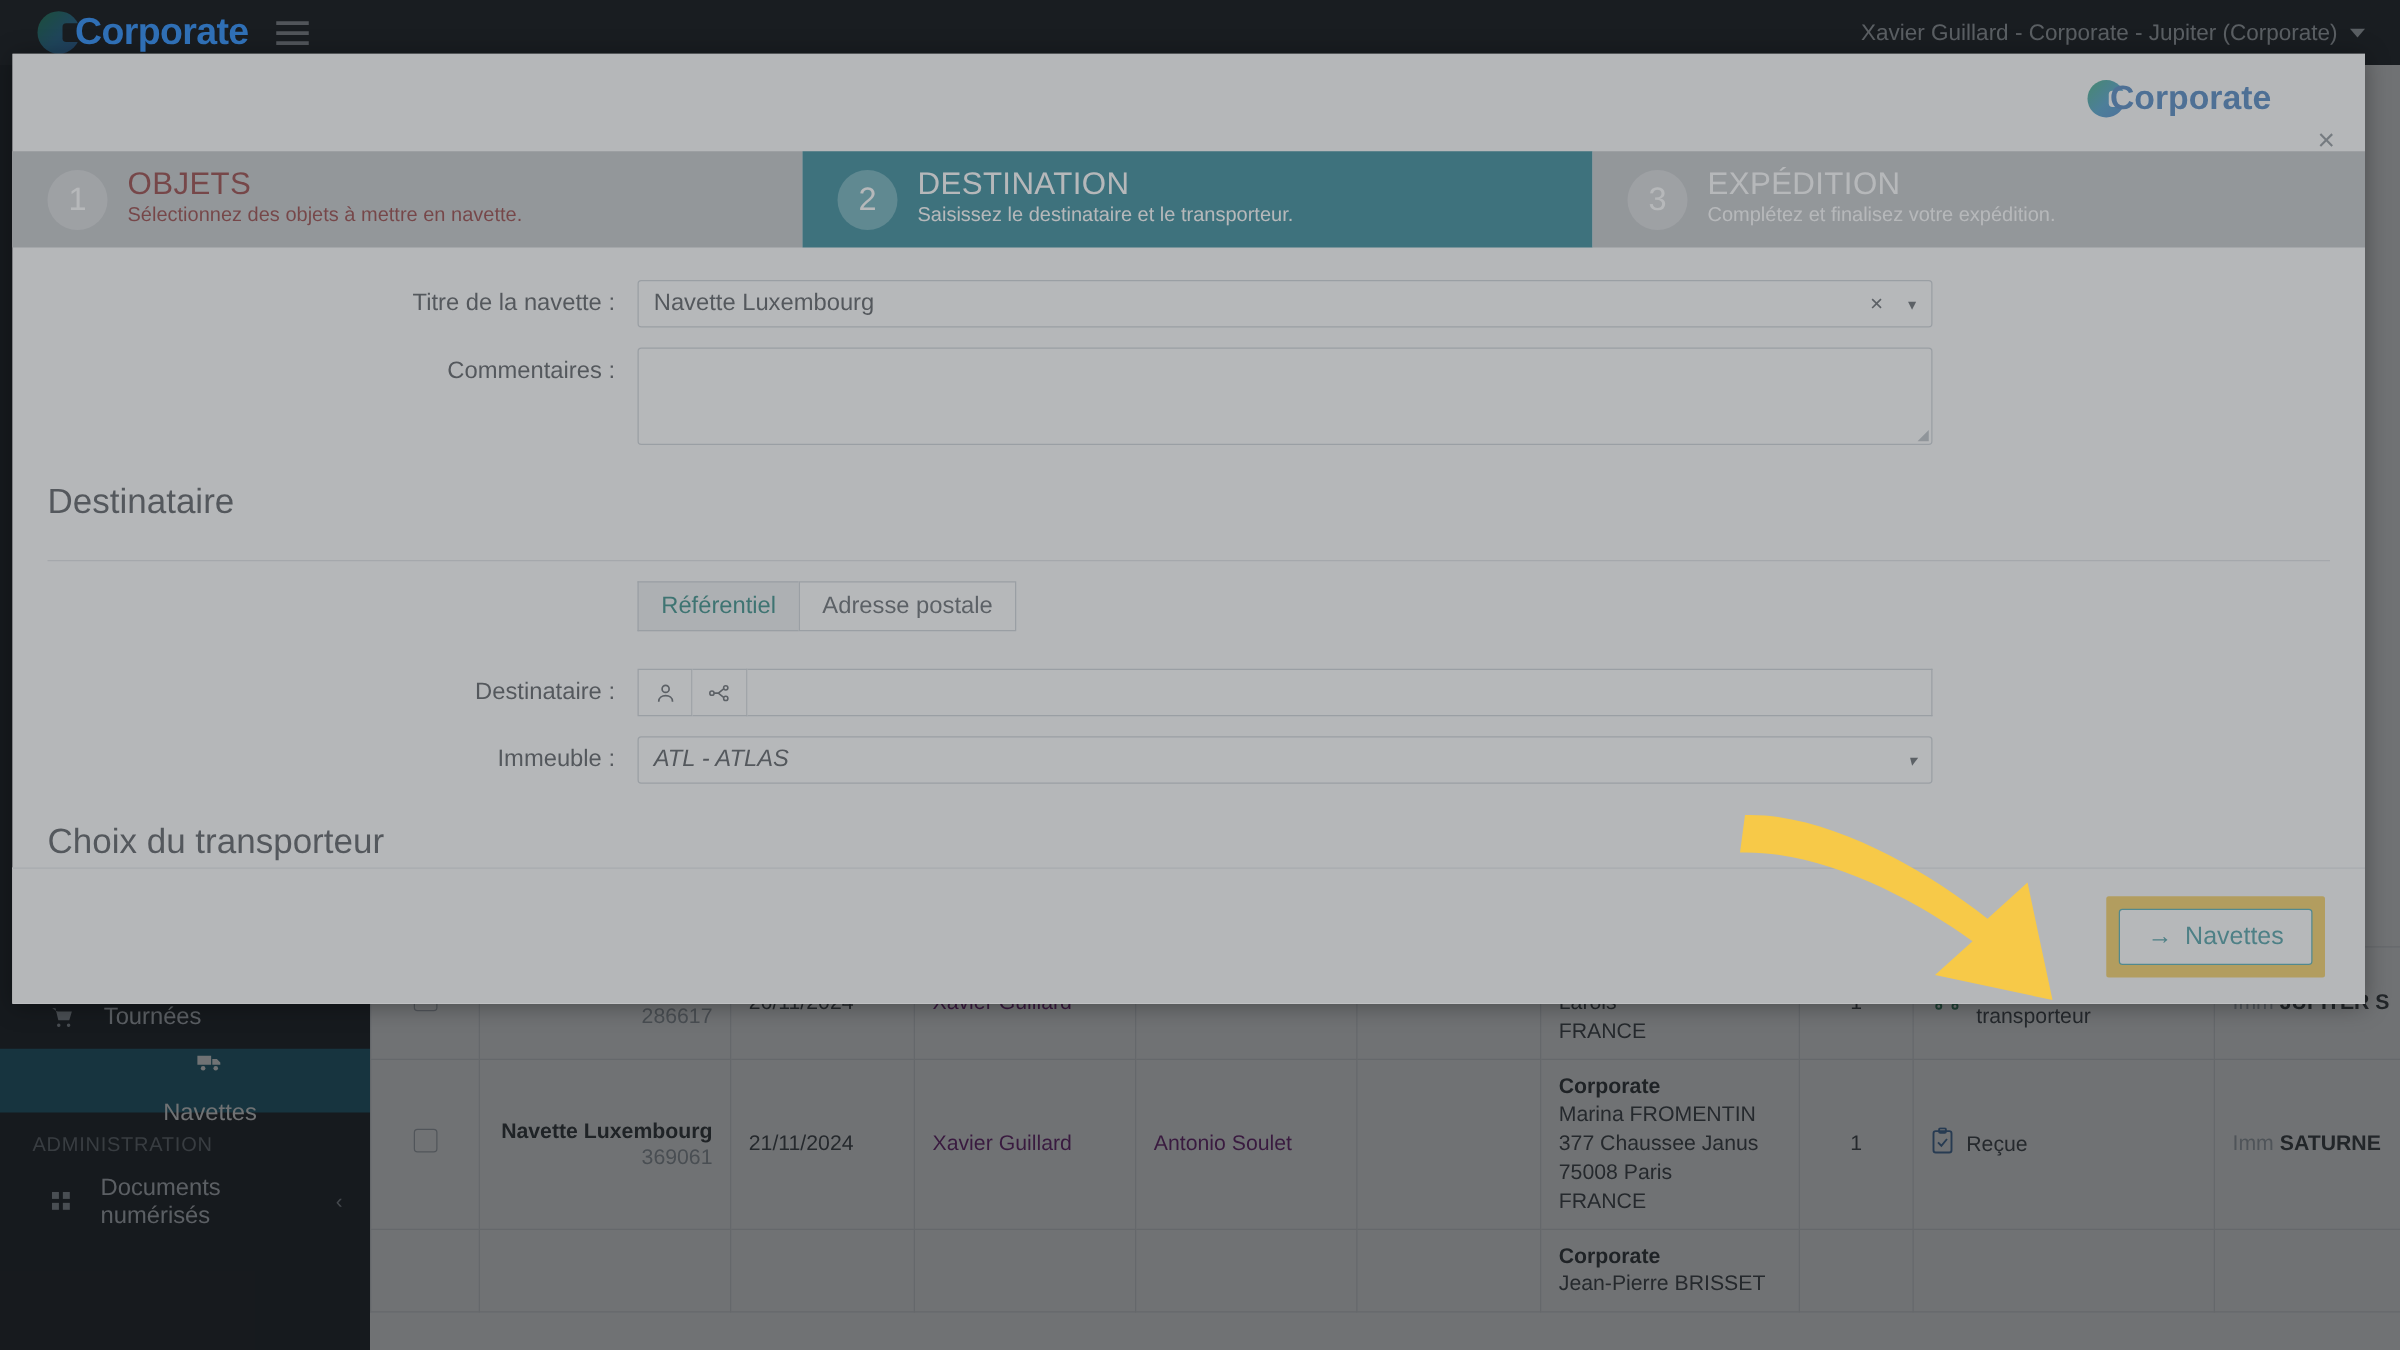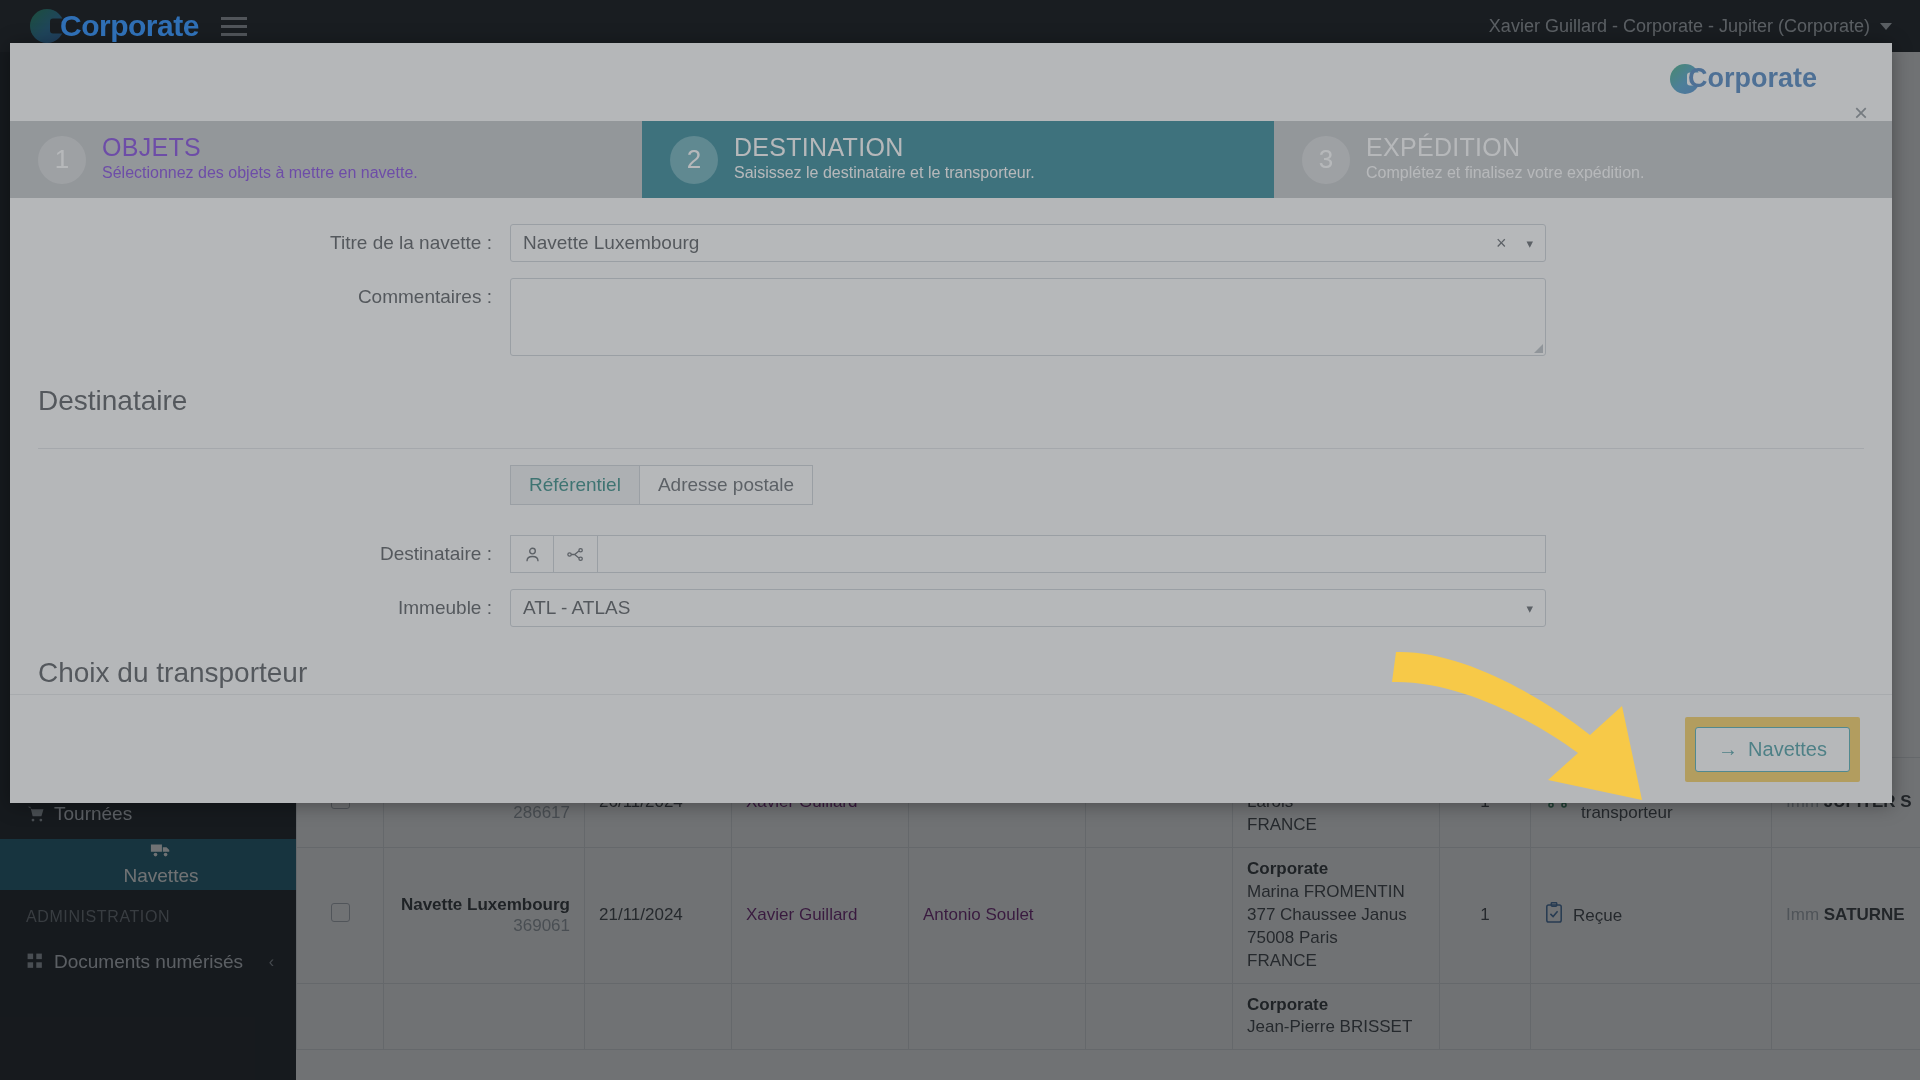--- a/index.html
+++ b/index.html
@@ -39,21 +39,21 @@
   .caret-down{
     width:0;height:0;border-left:6px solid transparent;border-right:6px solid transparent;
     border-top:7px solid #c6ccd2;
   }
 
   
   .sidebar{
     position:absolute;left:0;top:52px;width:296px;bottom:0;background:#14181d;
   }
   .side-item{
-    height:51px;display:flex;align-items:center;gap:6px;padding-left:26px;
+    height:51px;display:flex;align-items:center;gap:21px;padding-left:40px;
     color:#c9ced4;font-size:19px;box-sizing:border-box;
   }
   .side-item.active{background:#155e73;color:#ffffff;flex-direction:column;}
   .side-sec{
     padding:18px 0 10px 26px;color:#6d737a;font-size:16px;letter-spacing:.6px;
   }
   .side-ico{width:22px;height:20px;display:inline-block;color:#9aa1a8;}
   .side-item .chev{margin-left:auto;margin-right:22px;color:#8d949b;font-size:16px;}
 
   
@@ -127,21 +127,21 @@
   .step.s3{flex:1;background:#b9bcbf;}
   .step-num{
     width:48px;height:48px;border-radius:50%;display:flex;align-items:center;justify-content:center;
     font-size:26px;flex:none;
   }
   .s1 .step-num{background:#cfd1d3;color:#ffffff;}
   .s2 .step-num{background:#52a0ad;color:#ffffff;}
   .s3 .step-num{background:#cfd1d3;color:#ffffff;}
   .step-txt .t1{font-size:25px;letter-spacing:.3px;line-height:1.1;}
   .step-txt .t2{font-size:16px;line-height:1.5;}
-  .s1 .step-txt{color:#6d28d9;}
+  .s1 .step-txt{color:#7f1d1d;}
   .s2 .step-txt{color:#ffffff;}
   .s3 .step-txt{color:#ffffff;}
 
   
   .modal-body{padding:26px 0 0 0;}
   .frow{display:flex;align-items:flex-start;margin-bottom:16px;}
   .flabel{
     width:500px;text-align:right;padding-right:18px;font-size:19px;color:#3b3f44;
     line-height:38px;box-sizing:border-box;
   }
@@ -157,20 +157,21 @@
     position:relative;
   }
   .ta::after{
     content:"";position:absolute;right:2px;bottom:2px;width:0;height:0;
     border-left:9px solid transparent;border-bottom:9px solid #b3b9bf;
   }
   .sel{
     height:38px;border:1px solid #c6ccd2;background:#fff;border-radius:3px;
     display:flex;align-items:center;padding:0 12px;font-size:19px;color:#3b3f44;
     box-sizing:border-box;
+    font-style:italic;
   }
   .sel .car{margin-left:auto;color:#4b5057;font-size:13px;}
   .x-ico{font-size:18px;color:#4b5057;}
 
   .sect-title{
     font-size:28px;color:#3b3f44;padding:6px 0 8px 28px;font-weight:normal;
   }
   .hr{height:1px;background:#dcdfe2;margin:0 28px 16px 28px;}
 
   .tabs{display:flex;margin-bottom:14px;}

